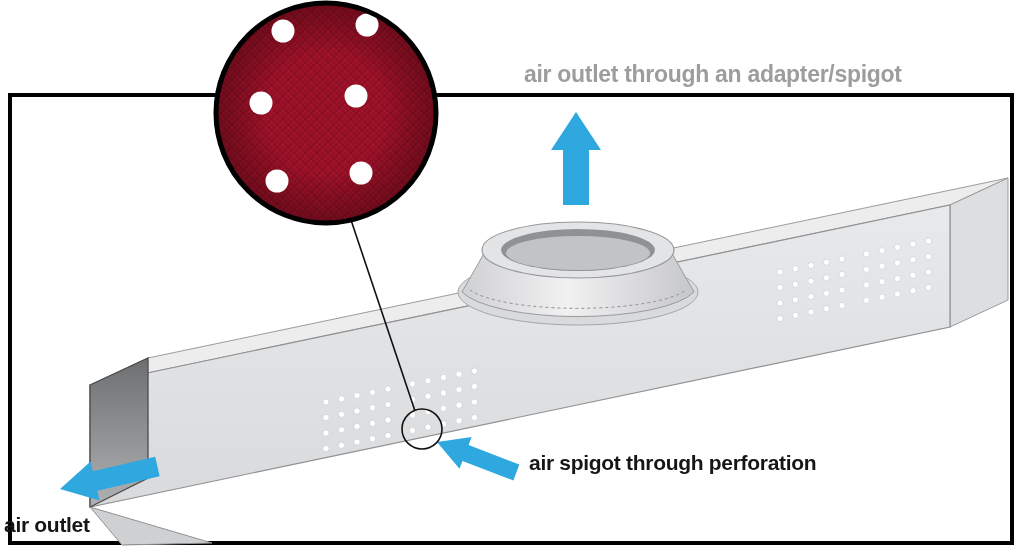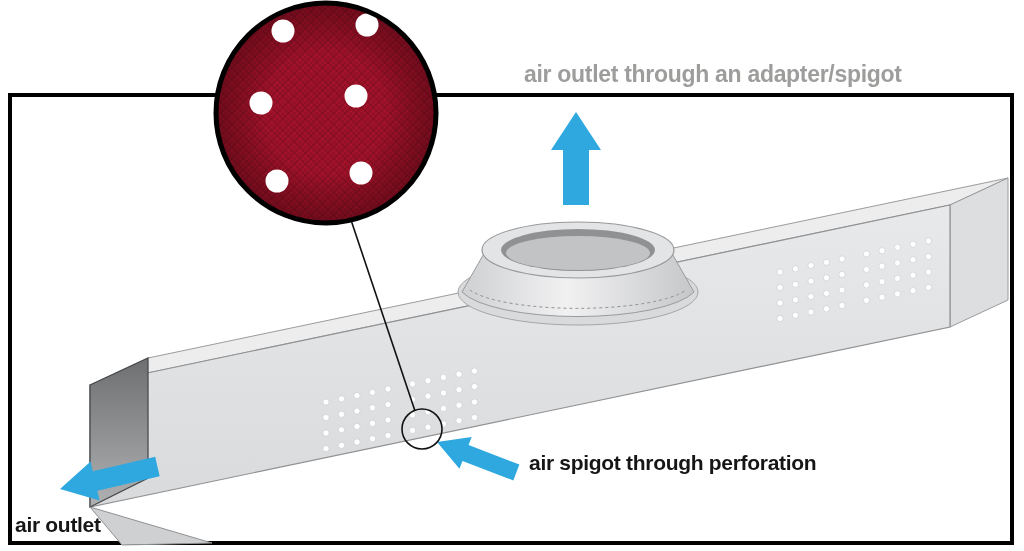--- a/index.html
+++ b/index.html
@@ -23,21 +23,21 @@
     left:524px;top:62px;
     font-size:23px;
     color:var(--label-gray);
   }
   .label-inlet{
     left:529px;top:451px;
     font-size:21px;
     color:var(--text-dark);
   }
   .label-outlet{
-    left:15px;top:513px;
+    left:4px;top:513px;
     font-size:21px;
     color:var(--text-dark);
   }
   .perf-dot{fill:var(--perforation);stroke:#bfc0c2;stroke-width:0.5;}
   .hole-dot{fill:#ffffff;}
 </style>
 </head>
 <body>
 
 <div class="canvas">

